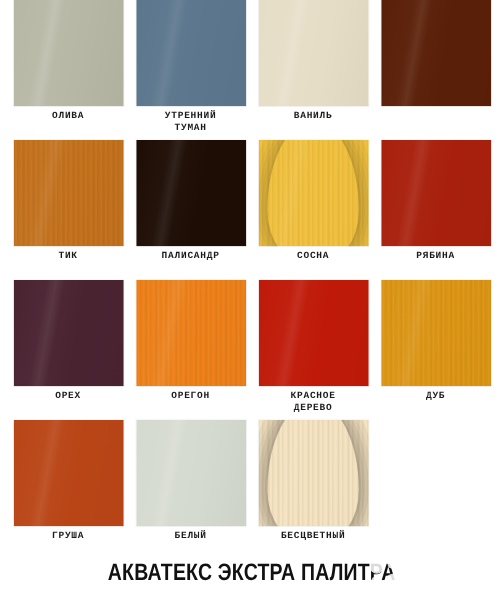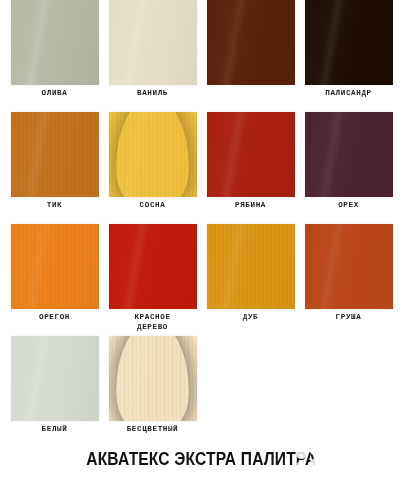--- a/index.html
+++ b/index.html
@@ -195,52 +195,62 @@
         <div class="swatch-chip">
           <div class="chip-base" style="background: rgb(182, 183, 164);"></div>
           <div class="chip-grain"></div>
           <div class="chip-figure"></div>
           <div class="chip-sheen" style="opacity: 1;"></div>
         </div>
         <div class="swatch-label">ОЛИВА</div>
       </div>
       <div class="swatch-cell">
         <div class="swatch-chip">
+          <div class="chip-base" style="background: rgb(91, 118, 141);"></div>
+          <div class="chip-grain"></div>
+          <div class="chip-figure"></div>
+          <div class="chip-sheen" style="opacity: 0.55;"></div>
+        </div>
+        <div class="swatch-label">УТРЕННИЙ
+ТУМАН</div>
+      </div>
+      <div class="swatch-cell">
+        <div class="swatch-chip">
           <div class="chip-base" style="background: rgb(230, 221, 198);"></div>
           <div class="chip-grain"></div>
           <div class="chip-figure"></div>
           <div class="chip-sheen" style="opacity: 1;"></div>
         </div>
         <div class="swatch-label">ВАНИЛЬ</div>
       </div>
       <div class="swatch-cell">
         <div class="swatch-chip">
           <div class="chip-base" style="background: rgb(90, 31, 8);"></div>
           <div class="chip-grain"></div>
           <div class="chip-figure"></div>
           <div class="chip-sheen" style="opacity: 0.55;"></div>
         </div>
-      </div>
-      <div class="swatch-cell">
-        <div class="swatch-chip">
-          <div class="chip-base" style="background: rgb(29, 13, 5);"></div>
-          <div class="chip-grain"></div>
-          <div class="chip-figure"></div>
-          <div class="chip-sheen" style="opacity: 0.55;"></div>
-        </div>
-        <div class="swatch-label">ПАЛИСАНДР</div>
       </div>
       <div class="swatch-cell">
         <div class="swatch-chip">
           <div class="chip-base" style="background: rgb(195, 112, 26);"></div>
           <div class="chip-grain" style="opacity: 0.5;"></div>
           <div class="chip-figure"></div>
           <div class="chip-sheen" style="opacity: 0.5;"></div>
         </div>
         <div class="swatch-label">ТИК</div>
+      </div>
+      <div class="swatch-cell">
+        <div class="swatch-chip">
+          <div class="chip-base" style="background: rgb(29, 13, 5);"></div>
+          <div class="chip-grain"></div>
+          <div class="chip-figure"></div>
+          <div class="chip-sheen" style="opacity: 0.55;"></div>
+        </div>
+        <div class="swatch-label">ПАЛИСАНДР</div>
       </div>
       <div class="swatch-cell">
         <div class="swatch-chip">
           <div class="chip-base" style="background: rgb(241, 192, 60);"></div>
           <div class="chip-grain" style="opacity: 0.6;"></div>
           <div class="chip-figure" style="opacity: 0.75;"></div>
           <div class="chip-sheen" style="opacity: 0.4;"></div>
         </div>
         <div class="swatch-label">СОСНА</div>
       </div>

